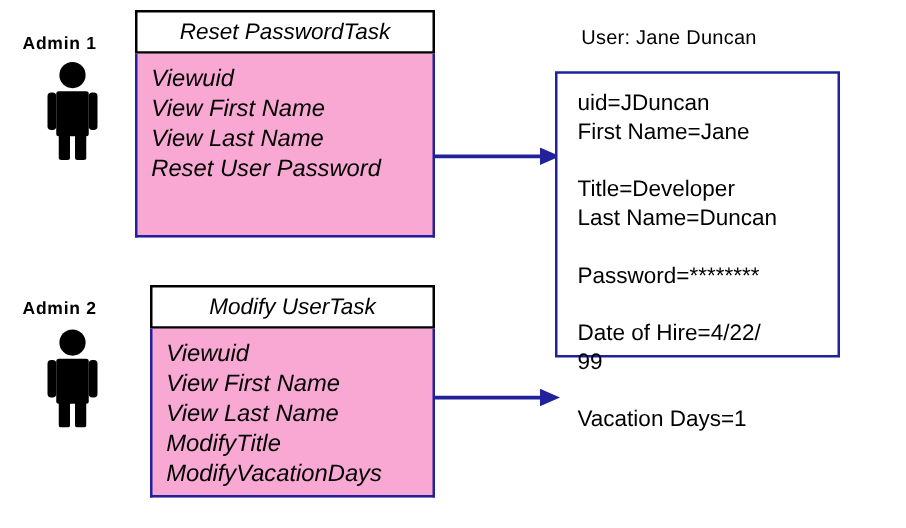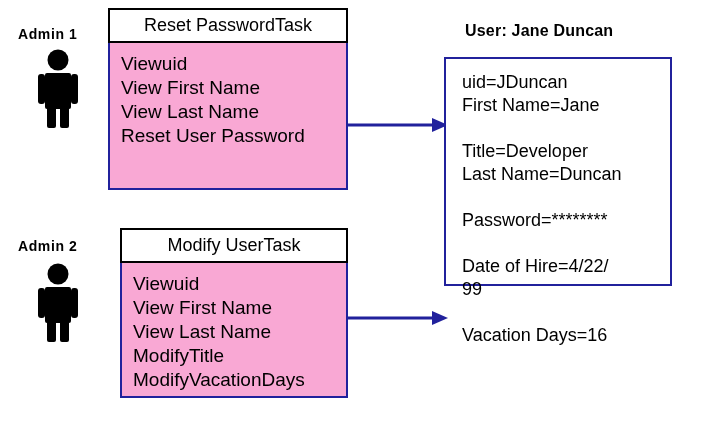--- a/index.html
+++ b/index.html
@@ -34,20 +34,21 @@
     letter-spacing: 0.6px;
     color: #000000;
     white-space: nowrap;
   }
 
   
   .task-box {
     position: absolute;
     box-sizing: border-box;
     background: #ffffff;
+    font-style: italic;
   }
   .task-header {
     box-sizing: border-box;
     border: 2px solid #000000;
     background: #ffffff;
     height: 35px;
     line-height: 31px;
     text-align: center;
     font-size: 18px;
     color: #000000;
@@ -63,21 +64,21 @@
   .task-body .op {
     font-size: 19px;
     line-height: 24px;
     color: #000000;
     white-space: nowrap;
   }
 
   
   .user-title {
     position: absolute;
-    font-weight: bold;
+    font-weight: normal;
     font-size: 16px;
     letter-spacing: 0.2px;
     color: #000000;
     white-space: nowrap;
   }
   .user-box {
     position: absolute;
     box-sizing: border-box;
     border: 2px solid #21219c;
     background: #ffffff;
@@ -169,16 +170,16 @@
   <div class="user-title" style="left:465px; top:22px;">User: Jane Duncan</div>
 
   <div class="user-box" style="left:444px; top:57px; width:228px; height:229px;">
     <div class="attr">uid=JDuncan</div>
     <div class="attr">First Name=Jane</div>
     <div class="attr gap">Title=Developer</div>
     <div class="attr">Last Name=Duncan</div>
     <div class="attr gap">Password=********</div>
     <div class="attr gap">Date of Hire=4/22/</div>
     <div class="attr">99</div>
-    <div class="attr gap">Vacation Days=16</div>
+    <div class="attr gap">Vacation Days=1</div>
   </div>
 
 </div>
 
 </body></html>

